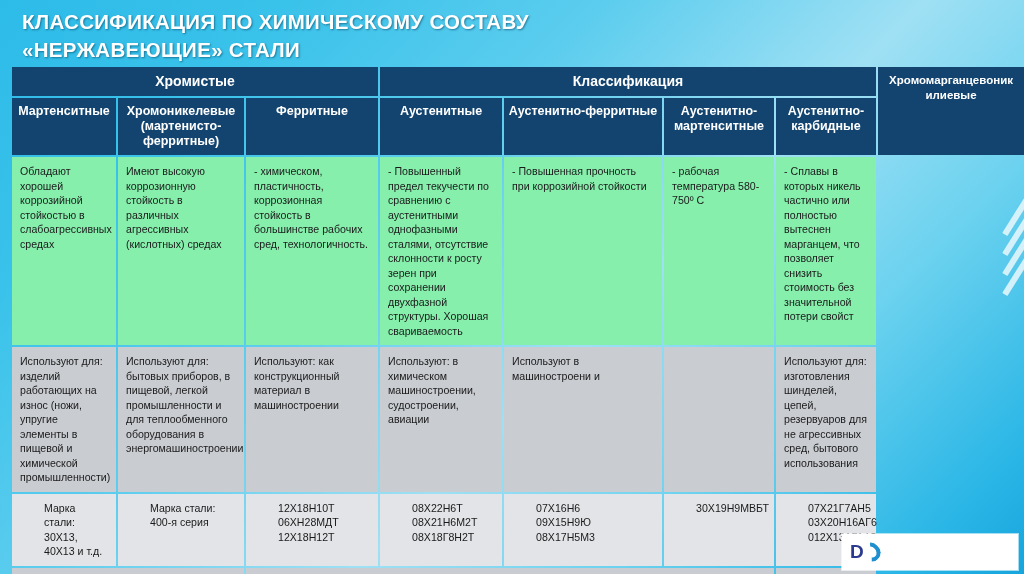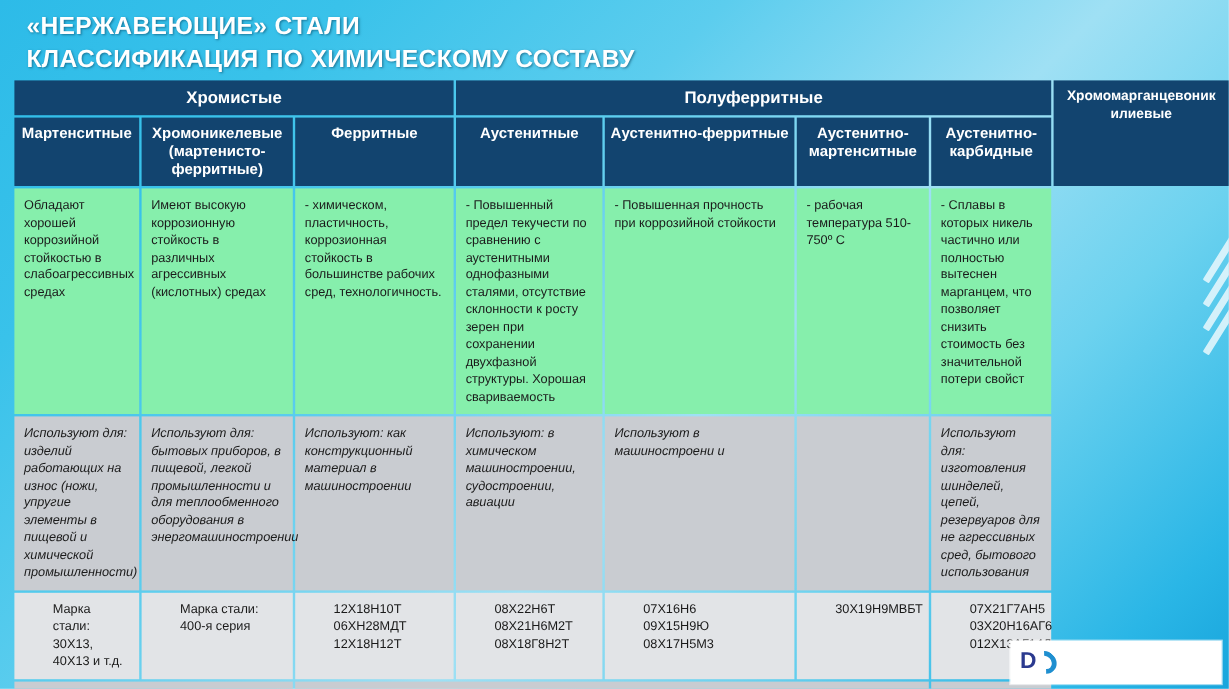--- a/index.html
+++ b/index.html
@@ -38,21 +38,21 @@
   .hdr.rot{ font-size:11.5px; }
 
   .cell{
     background:#86efac; color:#1a1a1a; font-size:10.6px; line-height:14.5px;
     padding:7px 7px 7px 8px;
   }
   .cell.alt{ background:#c9ccd1; }
   .cell.light{ background:#e2e4e7;padding-left:32px; }
 
   .r1 td.cell{ height:120px; }
-  .r2 td.cell{ height:116px;font-style:italic; }
+  .r2 td.cell{ height:116px; }
   .r3 td.cell{ height:72px; }
   .r4 td.cell{ height:92px; }
 
   .lines p{ margin:0; }
 
   .logo{
     position:absolute; right:6px; bottom:4px; width:176px; height:36px;
     background:#ffffff; display:flex; align-items:center; padding:3px 6px 3px 8px;
     box-shadow:0 0 0 1px rgba(255,255,255,.6);
   }
@@ -74,61 +74,61 @@
 <body>
 
 <div class="deco">
   <span></span>
   <span></span>
   <span></span>
   <span></span>
 </div>
 
 <div class="title">
+  <div>Классификация по химическому составу</div>
   <div>«Нержавеющие» стали</div>
-  <div>Классификация по химическому составу</div>
 </div>
 
 <div class="sheet">
   <table class="grid">
     <colgroup>
       <col style="width:104px">
         <col style="width:126px">
         <col style="width:132px">
       <col style="width:122px">
         <col style="width:158px">
         <col style="width:110px">
       <col style="width:100px">
         <col style="width:146px">
     </colgroup>
 
     <tbody>
         <tr>
       <td class="hdr big" colspan="3">Хромистые</td>
-      <td class="hdr big" colspan="4">Полуферритные</td>
+      <td class="hdr big" colspan="4">Классификация</td>
       <td class="hdr rot" rowspan="2">Хромомарганцевоник илиевые</td>
     </tr>
 
     <tr>
       <td class="hdr">Мартенситные</td>
       <td class="hdr">Хромоникелевые (мартенисто-ферритные)</td>
       <td class="hdr">Ферритные</td>
       <td class="hdr">Аустенитные</td>
       <td class="hdr">Аустенитно-ферритные</td>
       <td class="hdr">Аустенитно-мартенситные</td>
       <td class="hdr">Аустенитно-карбидные</td>
     </tr>
 
     <tr class="r1">
       <td class="cell">Обладают хорошей коррозийной стойкостью в слабоагрессивных средах</td>
       <td class="cell">Имеют высокую коррозионную стойкость в различных агрессивных (кислотных) средах</td>
       <td class="cell">- химическом, пластичность, коррозионная стойкость в большинстве рабочих сред, технологичность.</td>
       <td class="cell">- Повышенный предел текучести по сравнению с аустенитными однофазными сталями, отсутствие склонности к росту зерен при сохранении двухфазной структуры. Хорошая свариваемость</td>
       <td class="cell">- Повышенная прочность при коррозийной стойкости</td>
-      <td class="cell">- рабочая температура 510-750º С</td>
+      <td class="cell">- рабочая температура 580-750º С</td>
       <td class="cell">- Сплавы в которых никель частично или полностью вытеснен марганцем, что позволяет снизить стоимость без значительной потери свойст</td>
 
     </tr>
 
     <tr class="r2">
       <td class="cell alt">Используют для: изделий работающих на износ (ножи, упругие элементы в пищевой и химической промышленности)</td>
       <td class="cell alt">Используют для: бытовых приборов, в пищевой, легкой промышленности и для теплообменного оборудования в энергомашиностроении</td>
       <td class="cell alt">Используют: как конструкционный материал в машиностроении</td>
       <td class="cell alt">Используют: в химическом машиностроении, судостроении, авиации</td>
       <td class="cell alt">Используют в машиностроени и</td>

